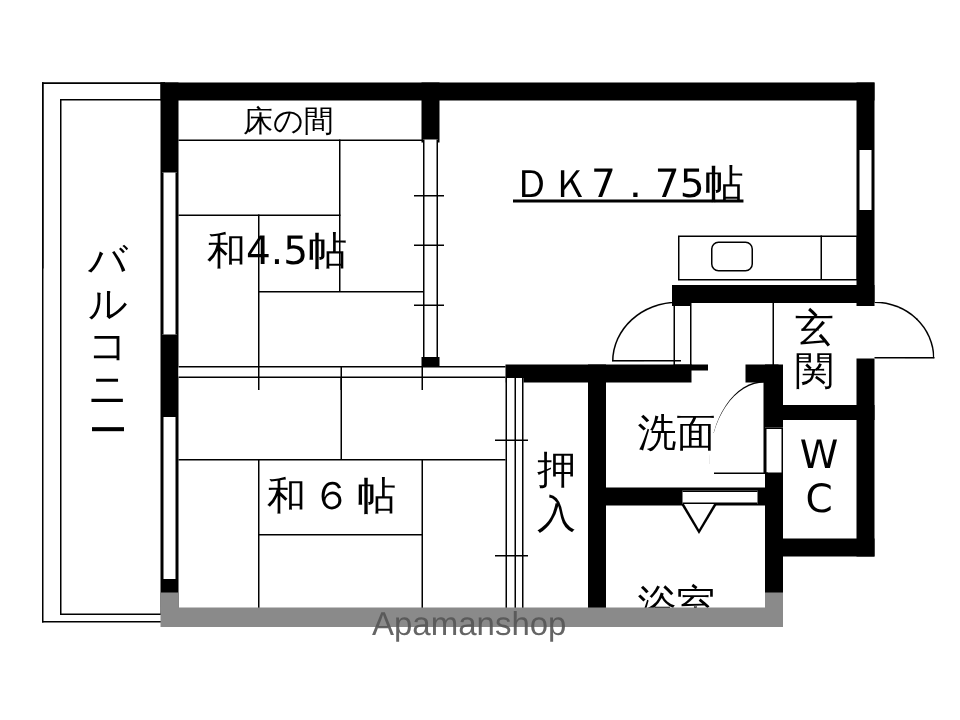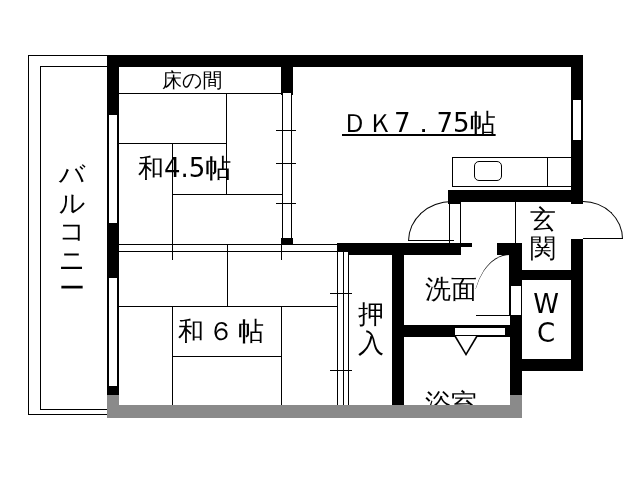--- a/index.html
+++ b/index.html
@@ -123,14 +123,15 @@
     <div>C</div>
   </div>
 
   <div class="wall" style="left:510px;top:325px;width:12px;height:88px;"></div>
   <div class="label" style="left:425px;top:390px;">浴室</div>
 
   <div class="gray" style="left:107px;top:405px;width:415px;height:13px;"></div>
   <div class="gray" style="left:510px;top:395px;width:12px;height:12px;"></div>
   <div class="gray" style="left:107px;top:395px;width:12px;height:12px;"></div>
 
+  <div class="wm" style="left:248px;top:403px;">Apamanshop</div>
 
 </div>
 
 </body></html>

